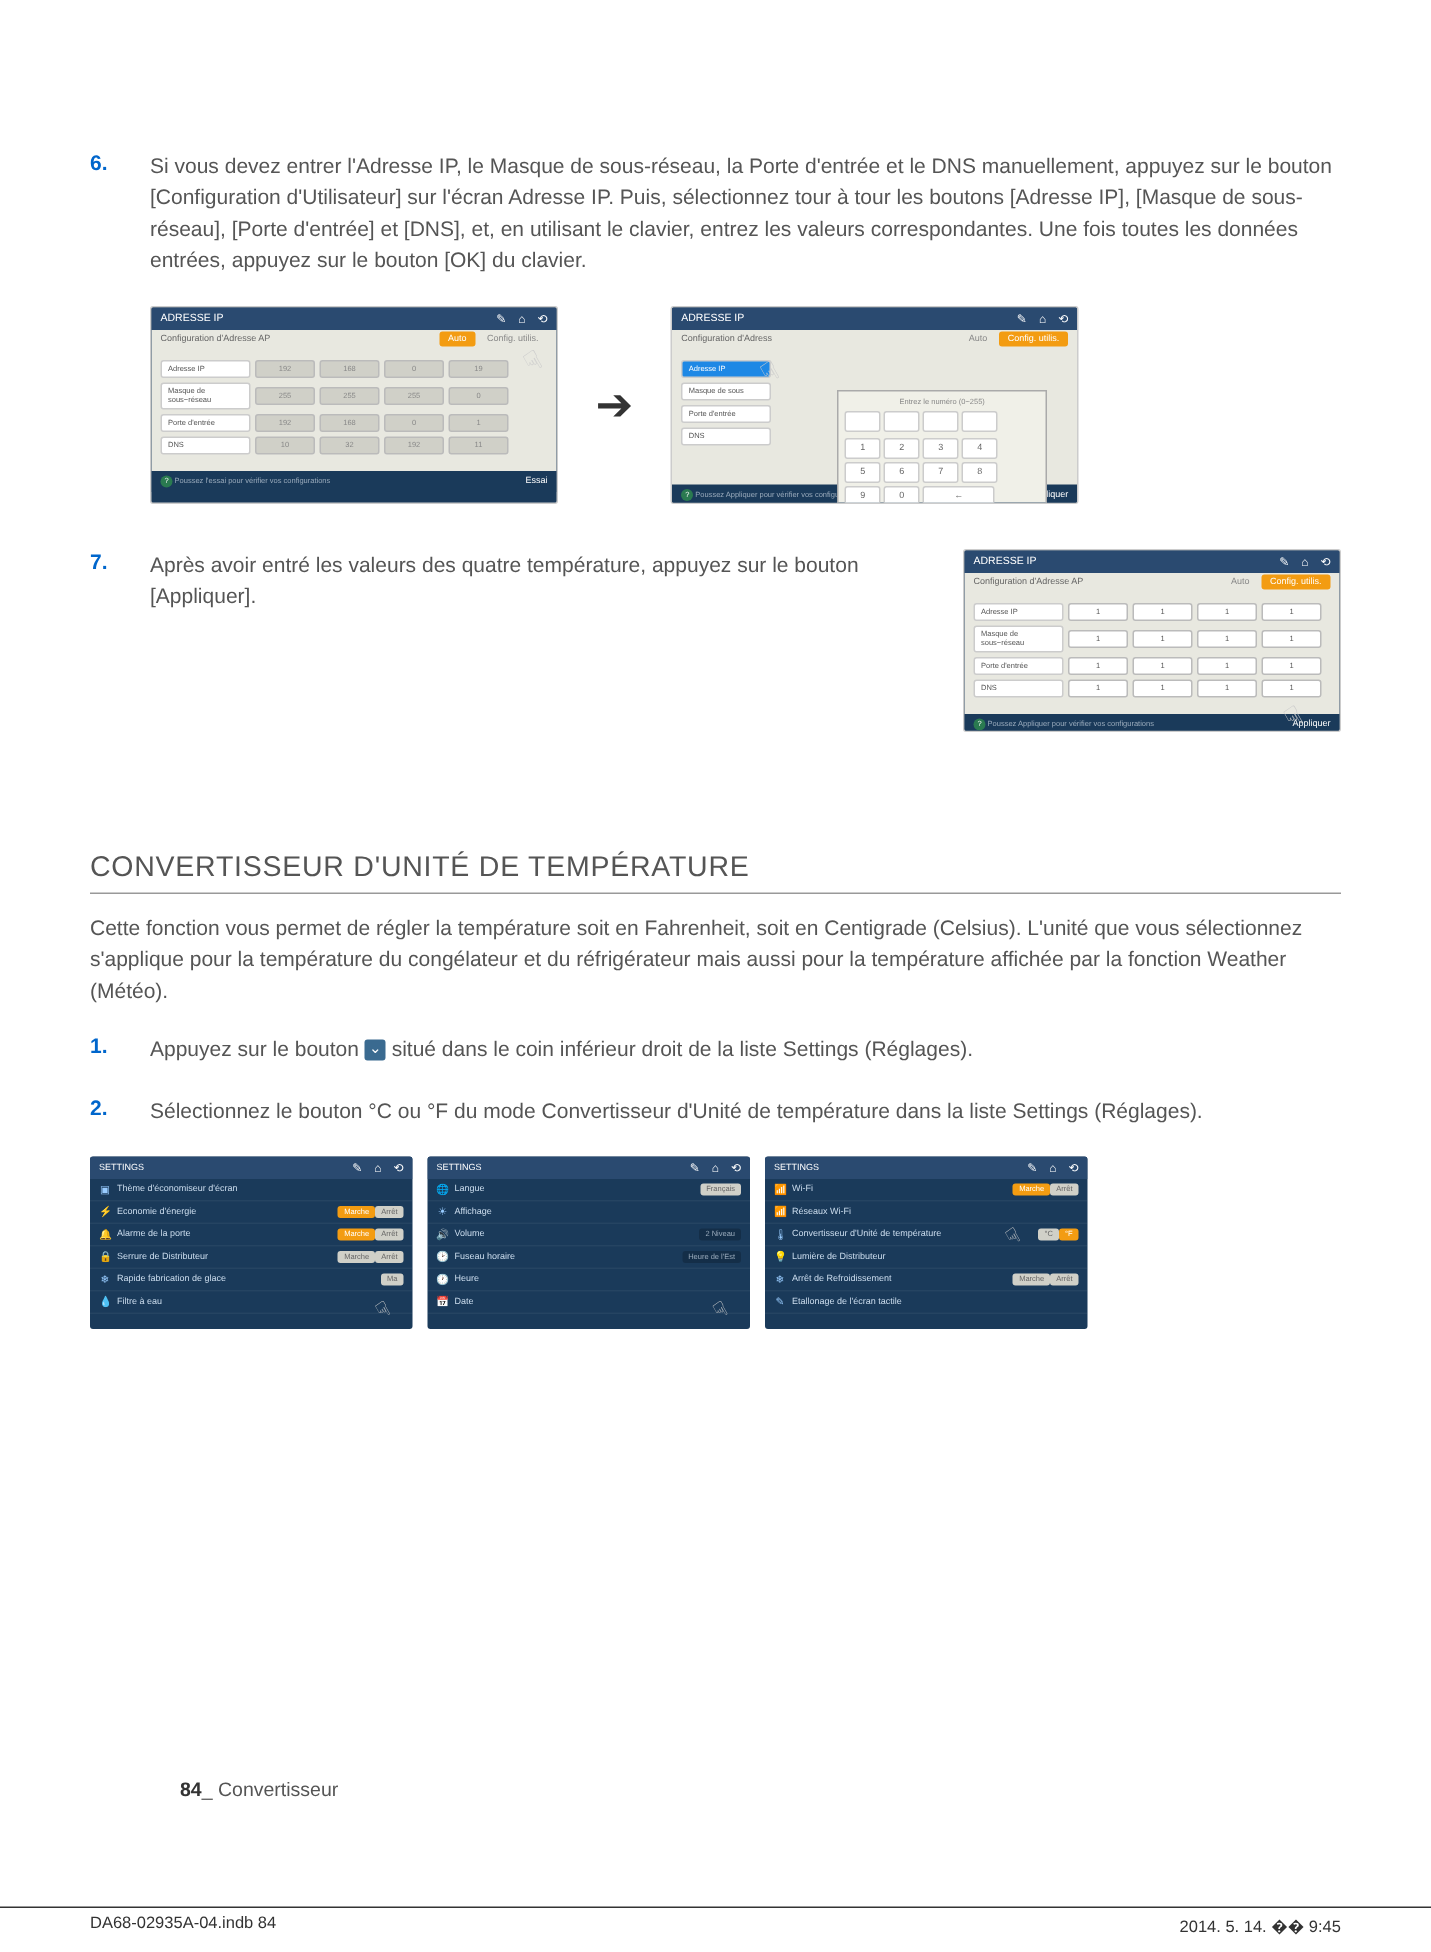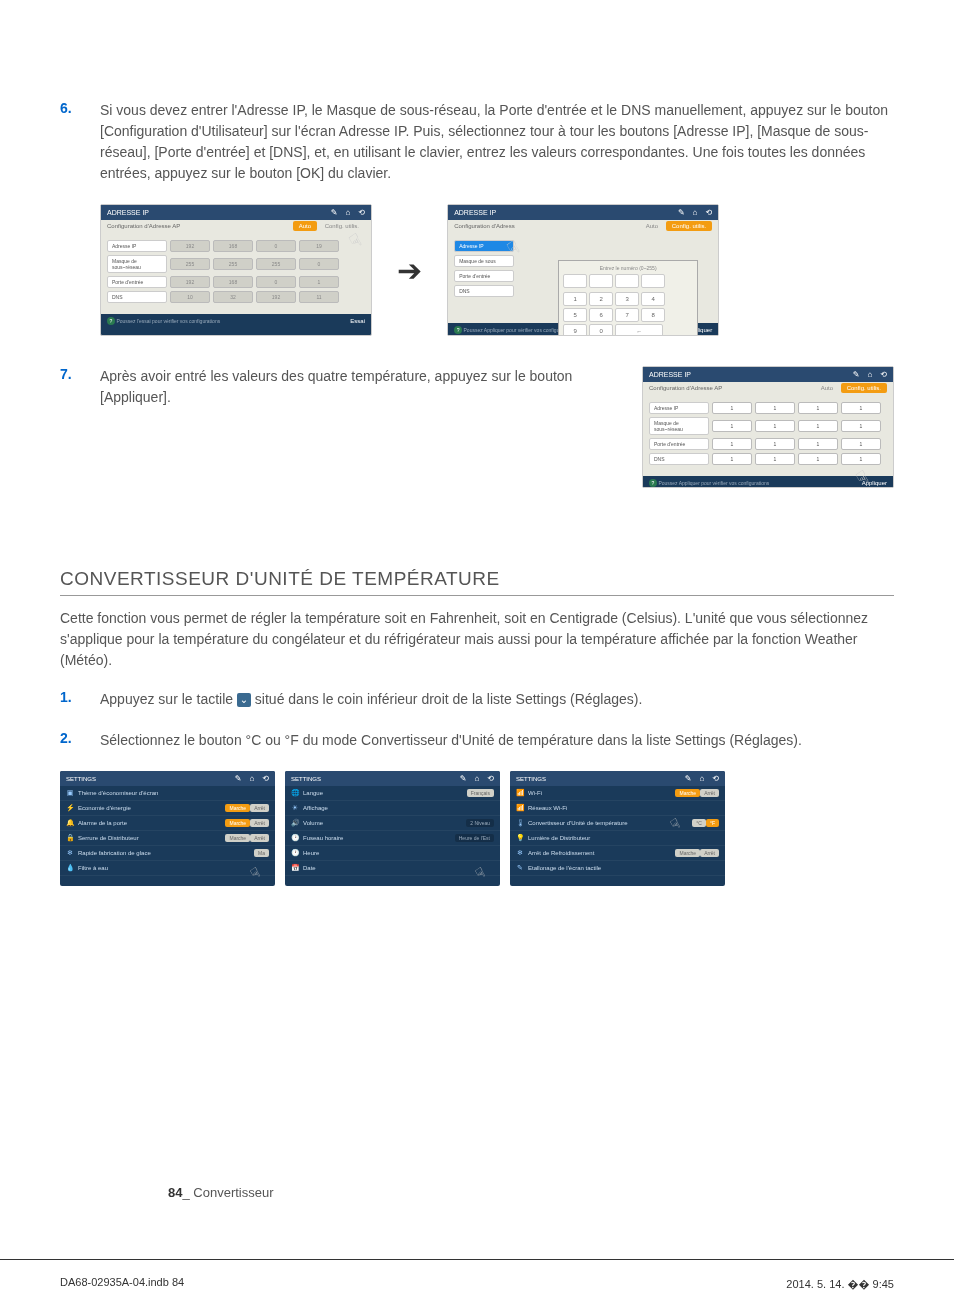--- a/index.html
+++ b/index.html
@@ -251,24 +251,24 @@
   .tiny-orange { background: #f39c12; color:white; padding:1px 4px; border-radius:2px; font-size:5px; }
   .tiny-gray { background: #d0d0c8; color:#666; padding:1px 4px; border-radius:2px; font-size:5px; }
   .tiny-dark { background: rgba(0,0,0,0.2); color:#9ab; padding:1px 4px; border-radius:2px; font-size:5px; }
   .page-footer {
     position: absolute;
     bottom: 60px;
     left: 120px;
     font-size: 13px;
     color: #555;
   }
-  .page-num { font-weight: bold; color: #333; margin-left: 48px; }
+  .page-num { font-weight: bold; color: #333; }
   .print-footer {
     border-top: 1px solid #333;
-    padding: 16px 60px 0 60px;
+    padding: 4px 60px 0 60px;
     font-size: 11px;
     color: #333;
     display: flex;
     justify-content: space-between;
     position: absolute;
     bottom: 10px;
     left: 0;
     right: 0;
   }
   .step7-wrap {
@@ -472,21 +472,21 @@
       <span class="hand-cursor" style="right:25px;bottom:-2px;">☟</span>
     </div>
   </div>
 
   <div class="h2">CONVERTISSEUR D'UNITÉ DE TEMPÉRATURE</div>
   <div class="para">Cette fonction vous permet de régler la température soit en Fahrenheit, soit en Centigrade (Celsius). L'unité que vous sélectionnez s'applique pour la température du congélateur et du réfrigérateur mais aussi pour la température affichée par la fonction Weather (Météo).</div>
 
   <div class="numbered-item">
     <div class="item-number">1.</div>
     <div class="item-text">
-      <span>Appuyez sur le tactile </span><span class="down-arrow-btn">⌄</span><span> situé dans le coin inférieur droit de la liste Settings (Réglages).</span>
+      <span>Appuyez sur le bouton </span><span class="down-arrow-btn">⌄</span><span> situé dans le coin inférieur droit de la liste Settings (Réglages).</span>
     </div>
   </div>
   <div class="numbered-item">
     <div class="item-number">2.</div>
     <div class="item-text">Sélectionnez le bouton °C ou °F du mode Convertisseur d'Unité de température dans la liste Settings (Réglages).</div>
   </div>
 
   <div class="settings-screens">
 
     <div class="settings-screen">

